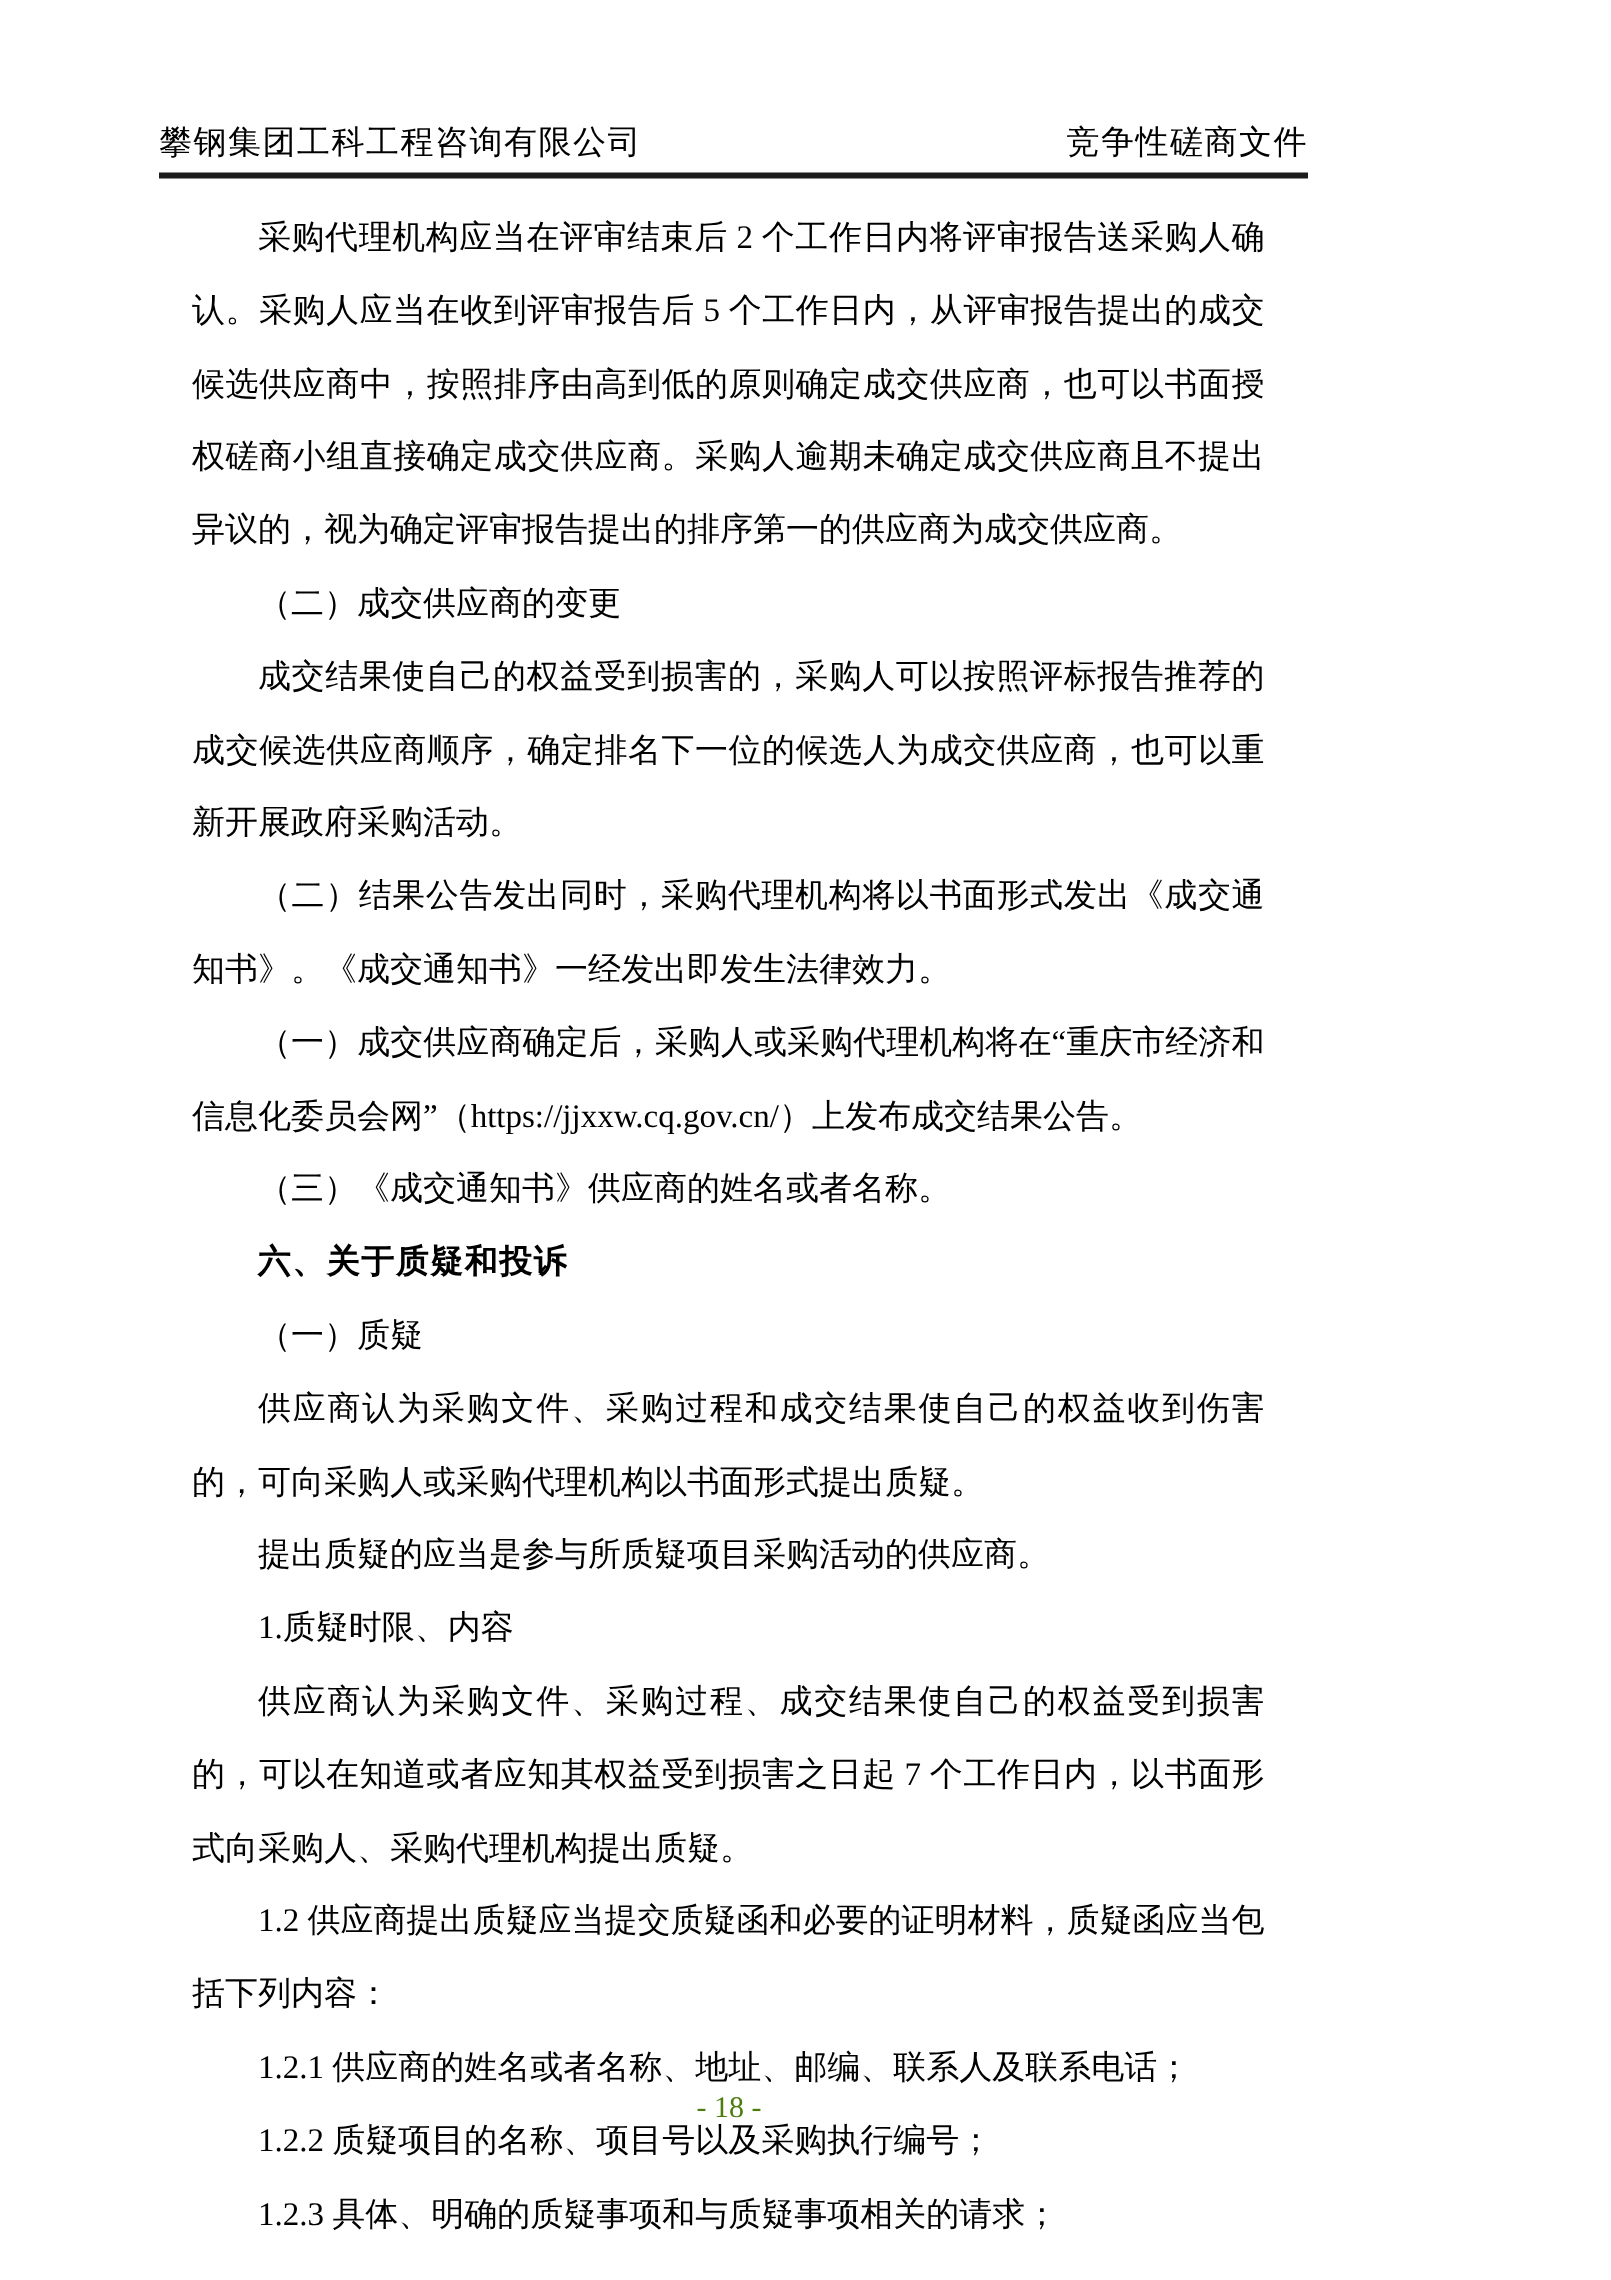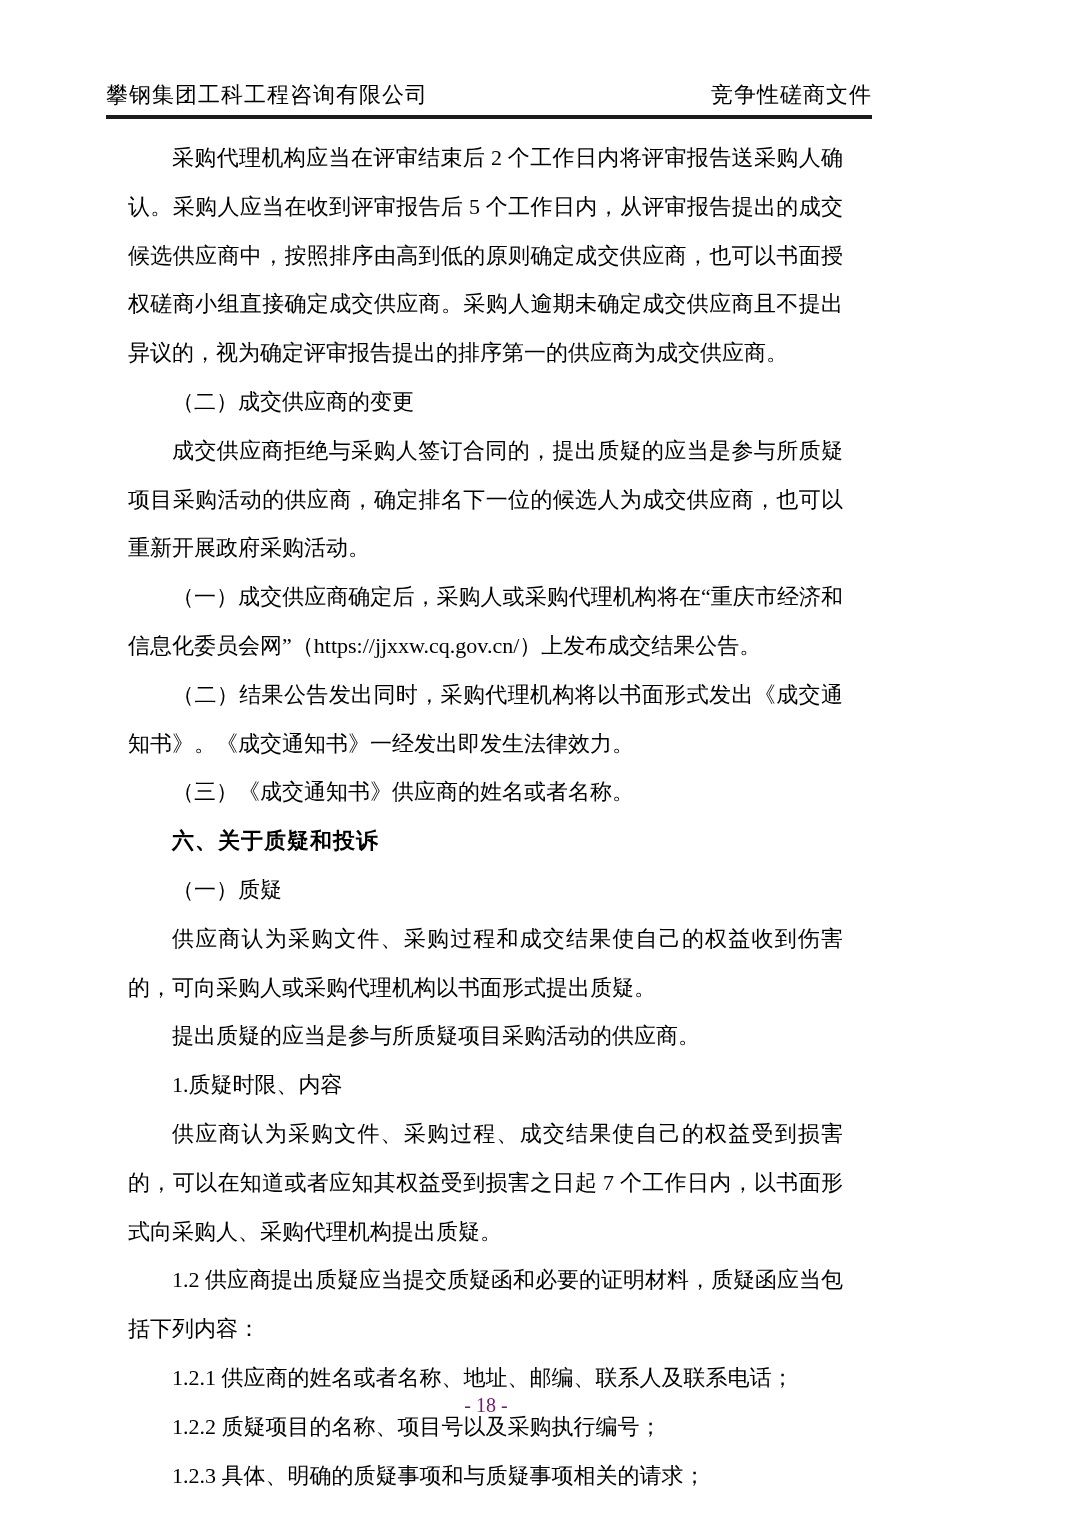--- a/index.html
+++ b/index.html
@@ -43,39 +43,39 @@
     text-align: left;
     letter-spacing: 1px;
   }
   .page-footer {
     position: absolute;
     top: 1394px;
     left: 0;
     width: 100%;
     text-align: center;
     font-size: 20px;
-    color: #701a75;
+    color: #4d7c0f;
   }
 </style>
 </head>
 <body>
 
 <div class="page">
 
   <div class="page-header">
     <span class="hdr-left">攀钢集团工科工程咨询有限公司</span>
     <span class="hdr-right">竞争性磋商文件</span>
   </div>
 
   <div class="doc-content">
     <p>采购代理机构应当在评审结束后 2 个工作日内将评审报告送采购人确认。采购人应当在收到评审报告后 5 个工作日内，从评审报告提出的成交候选供应商中，按照排序由高到低的原则确定成交供应商，也可以书面授权磋商小组直接确定成交供应商。采购人逾期未确定成交供应商且不提出异议的，视为确定评审报告提出的排序第一的供应商为成交供应商。</p>
     <p>（二）成交供应商的变更</p>
-    <p>成交供应商拒绝与采购人签订合同的，提出质疑的应当是参与所质疑项目采购活动的供应商，确定排名下一位的候选人为成交供应商，也可以重新开展政府采购活动。</p>
+    <p>成交结果使自己的权益受到损害的，采购人可以按照评标报告推荐的成交候选供应商顺序，确定排名下一位的候选人为成交供应商，也可以重新开展政府采购活动。</p>
+    <p>（二）结果公告发出同时，采购代理机构将以书面形式发出《成交通知书》。《成交通知书》一经发出即发生法律效力。</p>
     <p>（一）成交供应商确定后，采购人或采购代理机构将在“重庆市经济和信息化委员会网”（https://jjxxw.cq.gov.cn/）上发布成交结果公告。</p>
-    <p>（二）结果公告发出同时，采购代理机构将以书面形式发出《成交通知书》。《成交通知书》一经发出即发生法律效力。</p>
     <p>（三）《成交通知书》供应商的姓名或者名称。</p>
     <p class="heading">六、关于质疑和投诉</p>
     <p>（一）质疑</p>
     <p>供应商认为采购文件、采购过程和成交结果使自己的权益收到伤害的，可向采购人或采购代理机构以书面形式提出质疑。</p>
     <p>提出质疑的应当是参与所质疑项目采购活动的供应商。</p>
     <p>1.质疑时限、内容</p>
     <p>供应商认为采购文件、采购过程、成交结果使自己的权益受到损害的，可以在知道或者应知其权益受到损害之日起 7 个工作日内，以书面形式向采购人、采购代理机构提出质疑。</p>
     <p>1.2 供应商提出质疑应当提交质疑函和必要的证明材料，质疑函应当包括下列内容：</p>
     <p>1.2.1 供应商的姓名或者名称、地址、邮编、联系人及联系电话；</p>
     <p>1.2.2 质疑项目的名称、项目号以及采购执行编号；</p>

